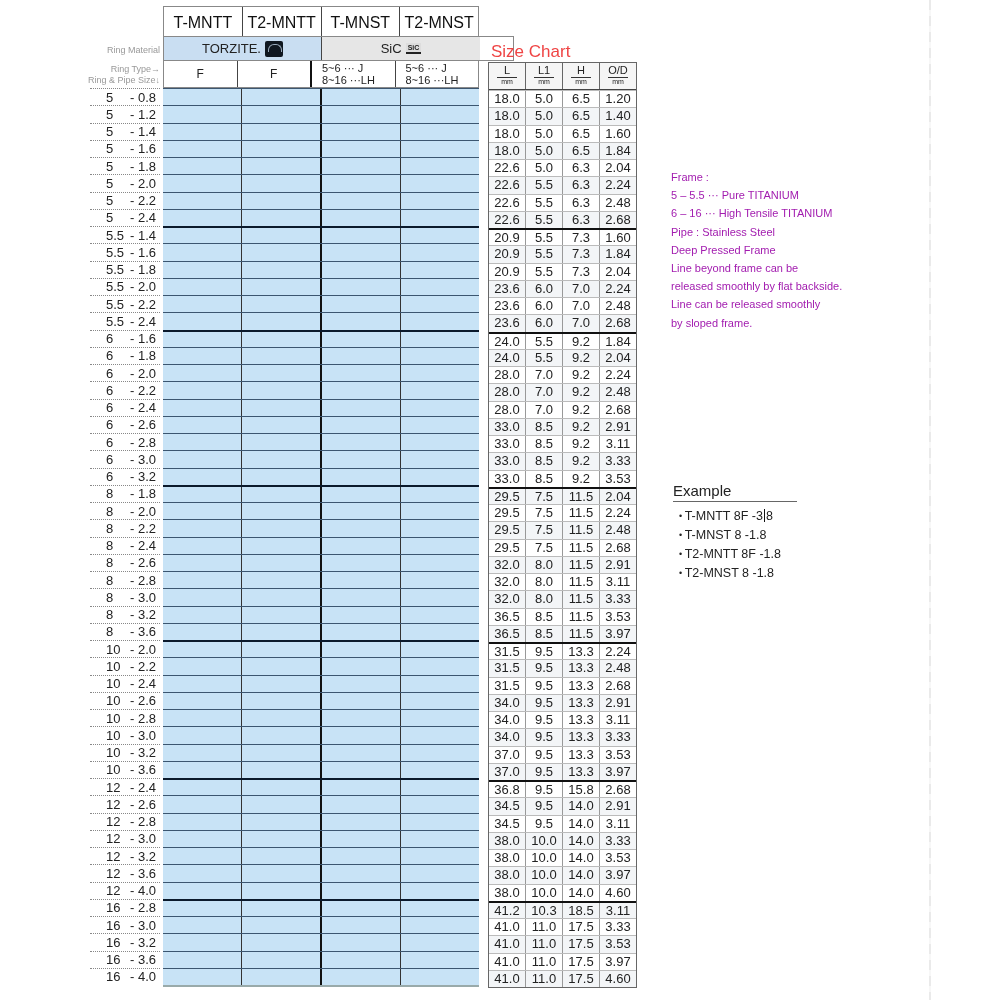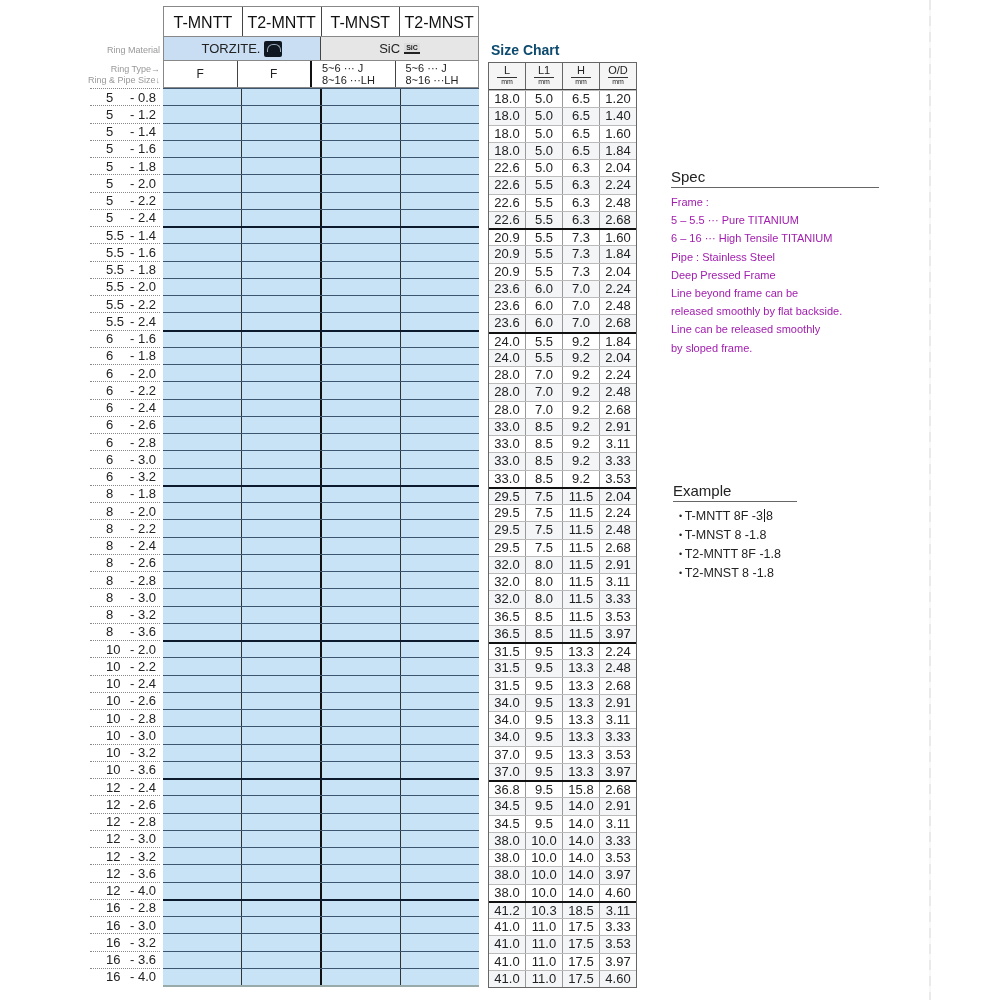--- a/index.html
+++ b/index.html
@@ -2,21 +2,21 @@
 <html><head>
 <meta charset="utf-8">
 <style>
   html,body{margin:0;padding:0;background:#fff;}
   body{width:1000px;height:1000px;position:relative;overflow:hidden;font-family:"Liberation Sans",sans-serif;color:#222;}
   .abs{position:absolute;}
   
   #model-head{left:163px;top:6px;width:316px;height:32px;display:flex;border:1px solid #888;border-bottom:none;box-sizing:border-box;}
   #model-head .mh{flex:1;display:flex;align-items:center;justify-content:center;font-size:16px;color:#111;border-left:1px solid #444;}
   #model-head .mh:first-child{border-left:none;}
-  #material-row{left:163px;top:36px;width:316px;height:25px;display:flex;box-sizing:border-box;border:1px solid #888;}
+  #material-row{left:163px;top:36px;width:351px;height:25px;display:flex;box-sizing:border-box;border:1px solid #888;}
   #material-row .mat{display:flex;align-items:center;justify-content:center;font-size:13px;color:#222;gap:4px;}
   .mat-torzite{width:158px;background:#c9def2;border-right:1px solid #444;box-sizing:border-box;}
   .mat-sic{width:158px;background:#e6e6e6;}
   .logo-torzite{display:inline-block;width:18px;height:16px;background:#0f1720;border-radius:2px;position:relative;}
   .logo-torzite::after{content:"";position:absolute;left:3px;top:3px;width:12px;height:7px;border:1px solid #9ab;border-bottom:none;border-radius:6px 6px 0 0;}
   .logo-sic{display:inline-block;font-size:7px;font-weight:bold;color:#222;border-bottom:2px solid #222;padding:0 2px;line-height:9px;background:#ddd;}
   #type-row{left:163px;top:61px;width:316px;height:27px;display:flex;box-sizing:border-box;border:1px solid #888;border-top:none;}
   #type-row .tc{flex:1;display:flex;align-items:center;justify-content:center;font-size:12px;color:#222;border-left:1px solid #444;}
   #type-row .tc:first-child{border-left:none;}
   #type-row .tc.two{flex-direction:column;align-items:flex-start;padding-left:10px;font-size:11px;line-height:12px;text-align:right;}
@@ -28,21 +28,21 @@
   .gcell{flex:1;background:#c8e3f6;border-left:1px solid #333;}
   .gcell:first-child{border-left:none;}
   .gcell.sep{border-left:2px solid #111;}
   #grid-bottom{height:2px;background:#9aa;}
   
   #labels{left:90px;top:88px;width:70px;}
   .lrow{height:17.25px;box-sizing:border-box;border-top:1px dotted #888;display:flex;font-size:13px;color:#222;align-items:center;}
   .lrow .a{width:30px;padding-left:16px;box-sizing:border-box;}
   .lrow .b{width:40px;text-align:right;padding-right:4px;box-sizing:border-box;}
   
-  #sc-title{left:491px;top:42px;font-size:14px;color:#0c4a6e;font-weight:bold;}
+  #sc-title{left:491px;top:42px;font-size:17px;color:#ef4444;}
   #sc{left:488px;top:62px;width:149px;border:1px solid #666;box-sizing:border-box;}
   .schead{display:flex;height:26px;border-bottom:1px solid #444;background:#f5f5f5;}
   .sch{flex:1;border-left:1px solid #666;text-align:center;font-size:11px;line-height:11px;padding-top:2px;}
   .sch:first-child{border-left:none;}
   .sch .u{display:block;font-size:7px;line-height:8px;border-top:1px solid #333;margin:1px 8px 0;}
   .srow{display:flex;height:17.25px;box-sizing:border-box;border-top:1px solid #bbb;}
   .srow.thick{border-top:2px solid #111;}
   .srow:nth-child(even) .sv{background:#f3f5f7;}
   .sv{flex:1;border-left:1px solid #999;text-align:center;font-size:13px;line-height:16px;color:#222;}
   .sv:first-child{border-left:none;}
@@ -945,21 +945,20 @@
       <div class="srow">
         <div class="sv">41.0</div>
         <div class="sv">11.0</div>
         <div class="sv">17.5</div>
         <div class="sv">4.60</div>
       </div>
     </div>
 </div>
 
 <div id="spec" class="abs">
-  <div class="sec-title">Spec</div>
   <div id="spec-lines">
       <div class="spec-line">Frame :</div>
       <div class="spec-line">5 – 5.5 ··· Pure TITANIUM</div>
       <div class="spec-line">6 – 16   ··· High Tensile TITANIUM</div>
       <div class="spec-line">Pipe : Stainless Steel</div>
       <div class="spec-line">Deep Pressed Frame</div>
       <div class="spec-line">Line beyond frame can be</div>
       <div class="spec-line">released smoothly by flat backside.</div>
       <div class="spec-line">Line can be released smoothly</div>
       <div class="spec-line">by sloped frame.</div>

